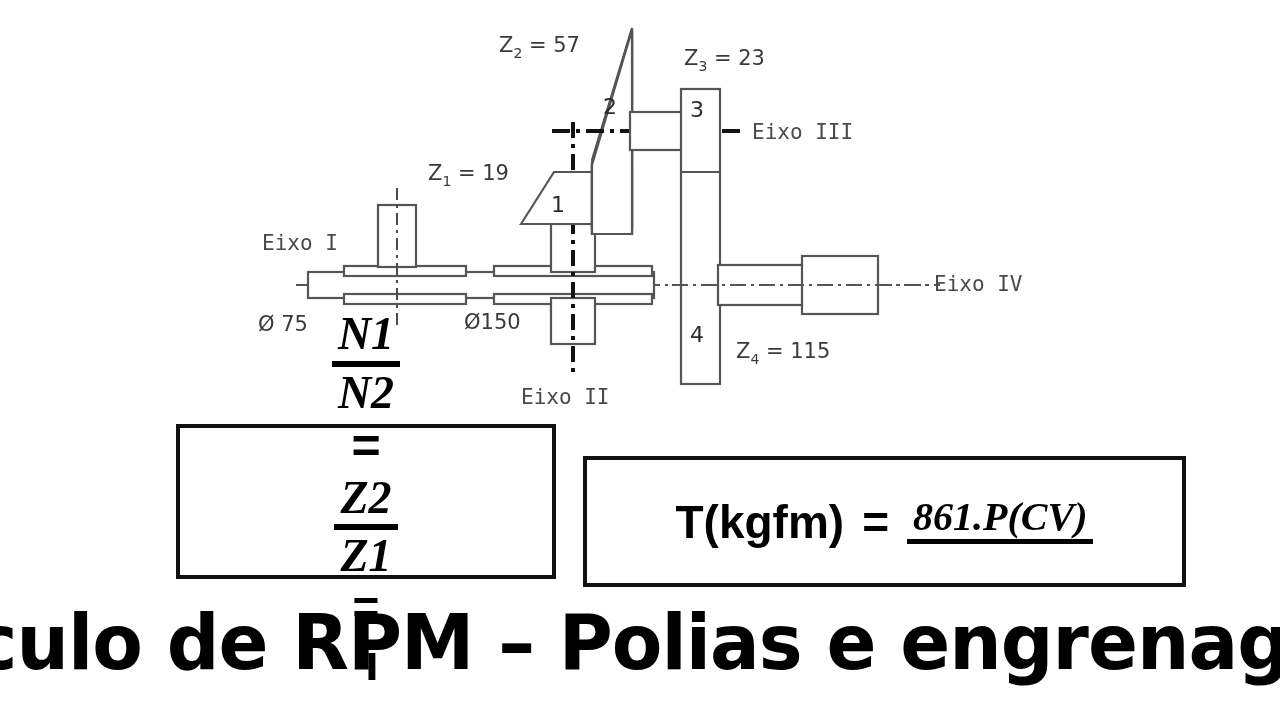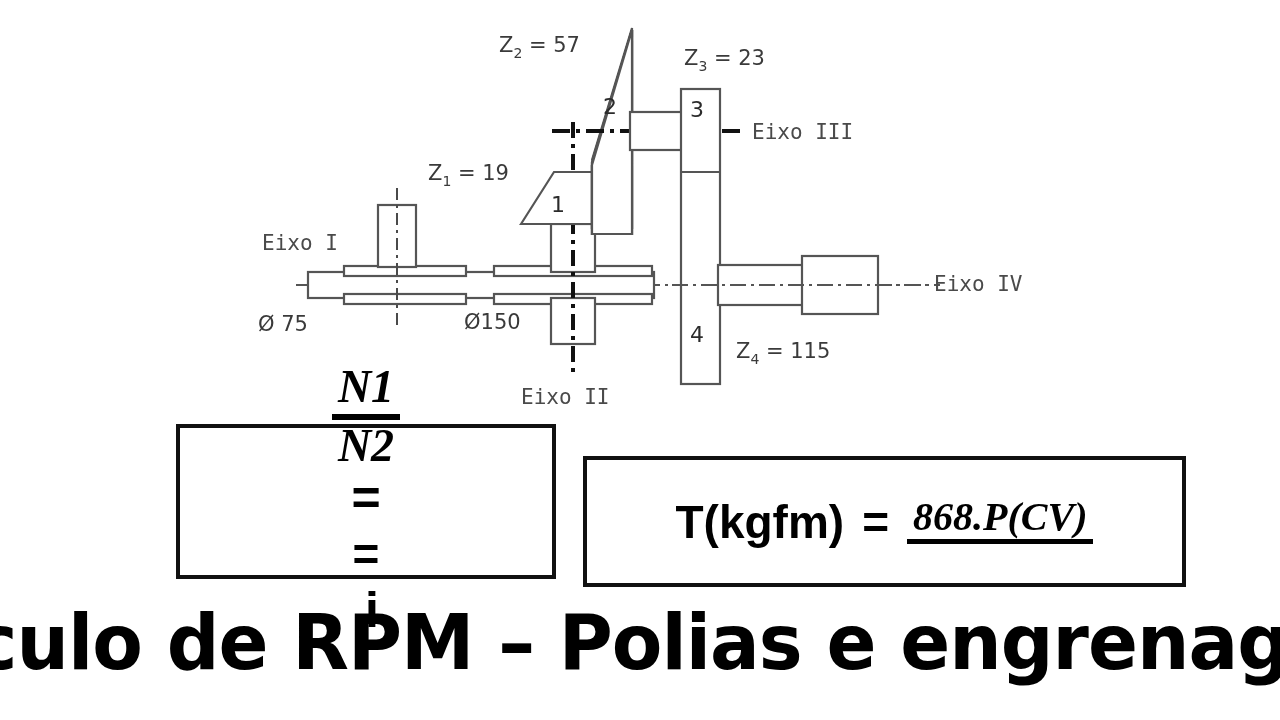--- a/index.html
+++ b/index.html
@@ -287,29 +287,34 @@
 </div>
 
 <div class="formula-box" id="formula-box-ratio">
   <div class="eq">
     <span class="frac" id="eq-ratio-frac1">
       <span class="num">N1</span>
       <span class="bar"></span>
       <span class="den">N2</span>
     </span>
     <span id="eq-ratio-equals1">=</span>
+    <span class="frac" id="eq-ratio-frac2">
+      <span class="num">Z2</span>
+      <span class="bar"></span>
+      <span class="den">Z1</span>
+    </span>
     <span id="eq-ratio-equals2">=</span>
     <span id="eq-ratio-result">i</span>
   </div>
 </div>
 
 <div class="formula-box" id="formula-box-torque">
   <div class="eq">
     <span id="eq-torque-lhs">T(kgfm)</span>
     <span id="eq-torque-equals">=</span>
     <span class="frac" id="eq-torque-frac">
-      <span class="num">868.P(CV)</span>
+      <span class="num">861.P(CV)</span>
       <span class="bar"></span>
     </span>
   </div>
 </div>
 
 <div id="page-title">Cálculo de RPM – Polias e engrenagens</div>
 
 </body></html>

